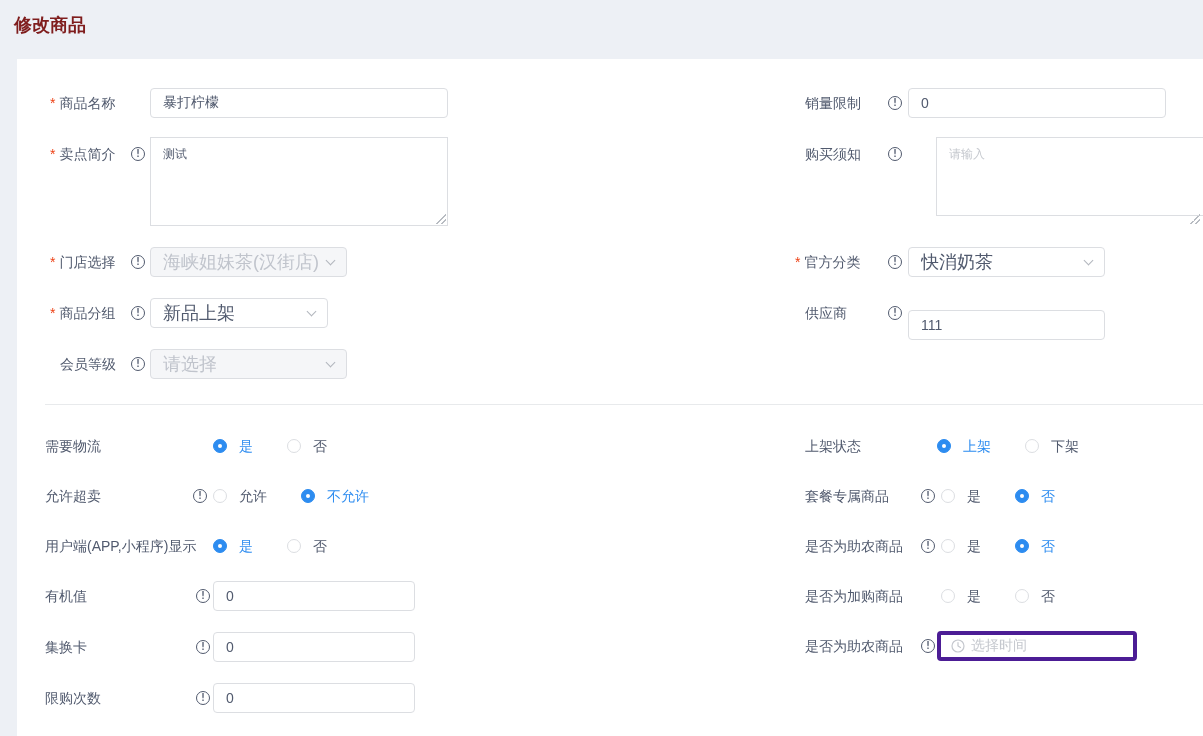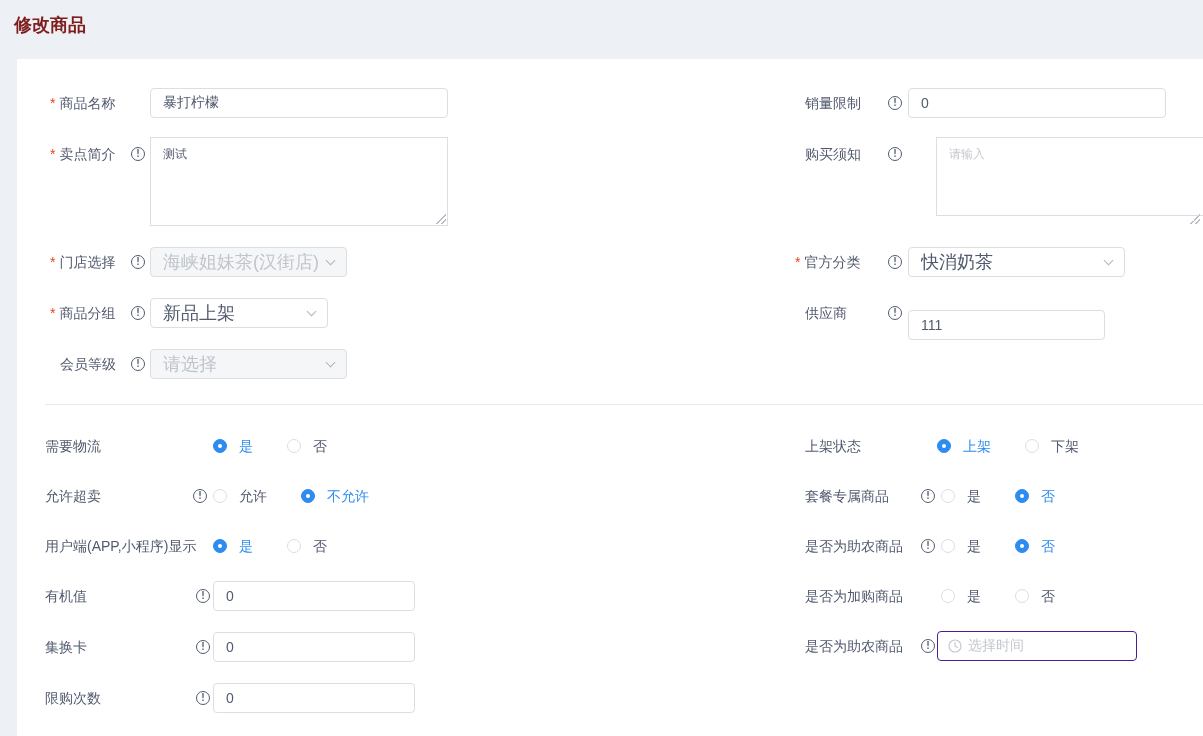--- a/index.html
+++ b/index.html
@@ -35,21 +35,21 @@
   .rgroup { position:absolute; display:flex; align-items:center; }
   .opt { display:inline-flex; align-items:center; cursor:pointer; }
   .opt + .opt { margin-left:34px; }
   .radio { width:14px; height:14px; border-radius:50%; border:1px solid #dcdee2; background:#fff; position:relative; flex:none; }
   .opt.selected .radio { background:#2d8cf0; border-color:#2d8cf0; }
   .opt.selected .radio::after { content:""; position:absolute; left:50%; top:50%; width:4px; height:4px;
     border-radius:50%; background:#fff; transform:translate(-50%,-50%); }
   .opt-text { margin-left:12px; font-size:14px; color:#515a6e; line-height:14px; }
   .opt.selected .opt-text { color:#2d8cf0; }
 
-  .time-ipt { position:absolute; height:30px; border:1px solid #4c1d95; border-radius:4px; background:#fff;
+  .time-ipt { position:absolute; height:30px; border:4px solid #4c1d95; border-radius:4px; background:#fff;
     display:flex; align-items:center; padding:3px 10px; cursor:pointer; }
   .time-ipt .ph { margin-left:6px; font-size:14px; color:#c5c8ce; }
 
   .divider { position:absolute; height:1px; background:#e8eaec; }
 </style>
 </head>
 <body>
 
 <div class="page">
   <div class="page-title">修改商品</div>
@@ -88,21 +88,21 @@
   <span class="info-icon" style="left:888px;top:96px;">!</span>
   <input class="ipt" style="left: 908px; top: 88px; width: 258px;" value="0">
 
   <div class="flabel" style="left:805px;top:139px;"><span>购买须知</span></div>
   <span class="info-icon" style="left:888px;top:147px;">!</span>
   <textarea class="txa" style="left: 908px; top: 137px; width: 294px; height: 79px; margin-left: 28px;" placeholder="请输入"></textarea>
   <span class="grip" style="left:1190px;top:214px;"></span>
 
   <div class="flabel" style="left:795px;top:247px;"><span class="req">*</span><span>官方分类</span></div>
   <span class="info-icon" style="left:888px;top:255px;">!</span>
-  <div class="sel" style="left:908px;top:247px;width:217px;">
+  <div class="sel" style="left:908px;top:247px;width:197px;">
     <span class="sel-text">快消奶茶</span>
     <span class="chev"></span>
   </div>
 
   <div class="flabel" style="left:805px;top:298px;"><span>供应商</span></div>
   <span class="info-icon" style="left:888px;top:306px;">!</span>
   <input class="ipt" style="left: 908px; top: 298px; width: 197px; margin-top: 12px;" value="111">
 
   <div class="divider" style="left:45px;top:404px;width:1158px;"></div>
 

